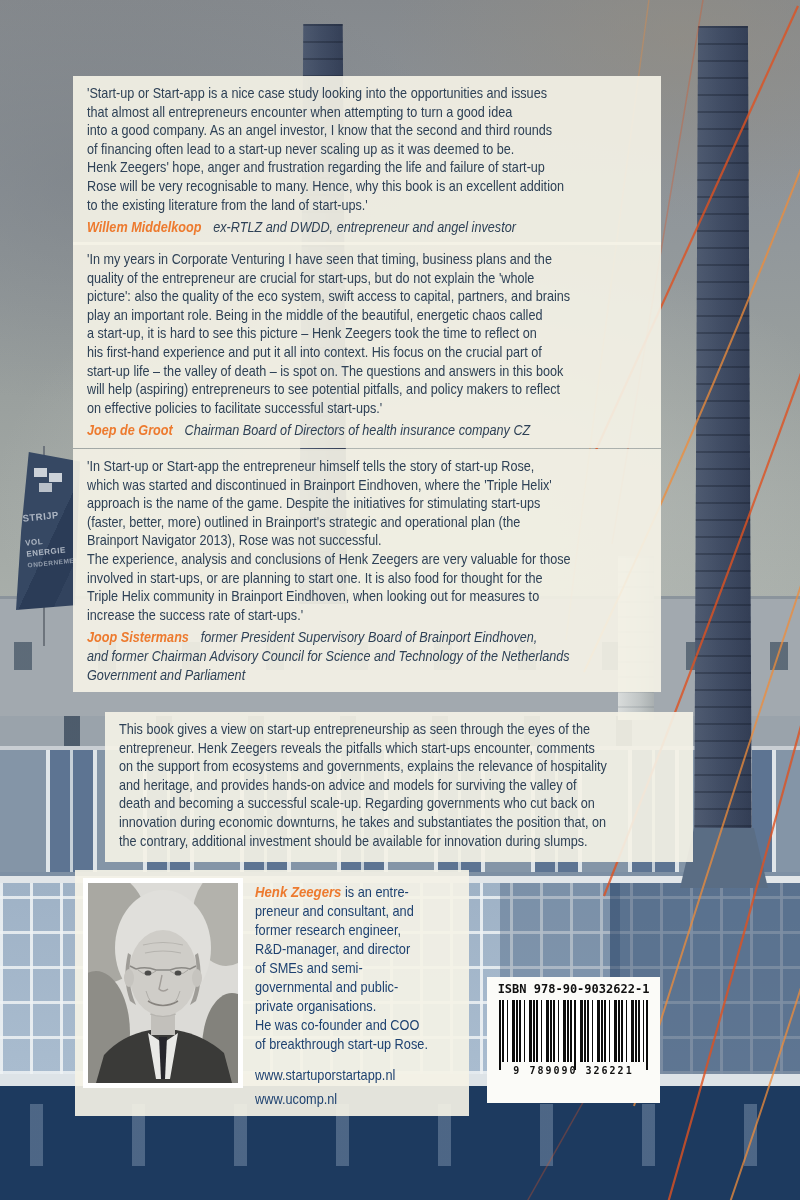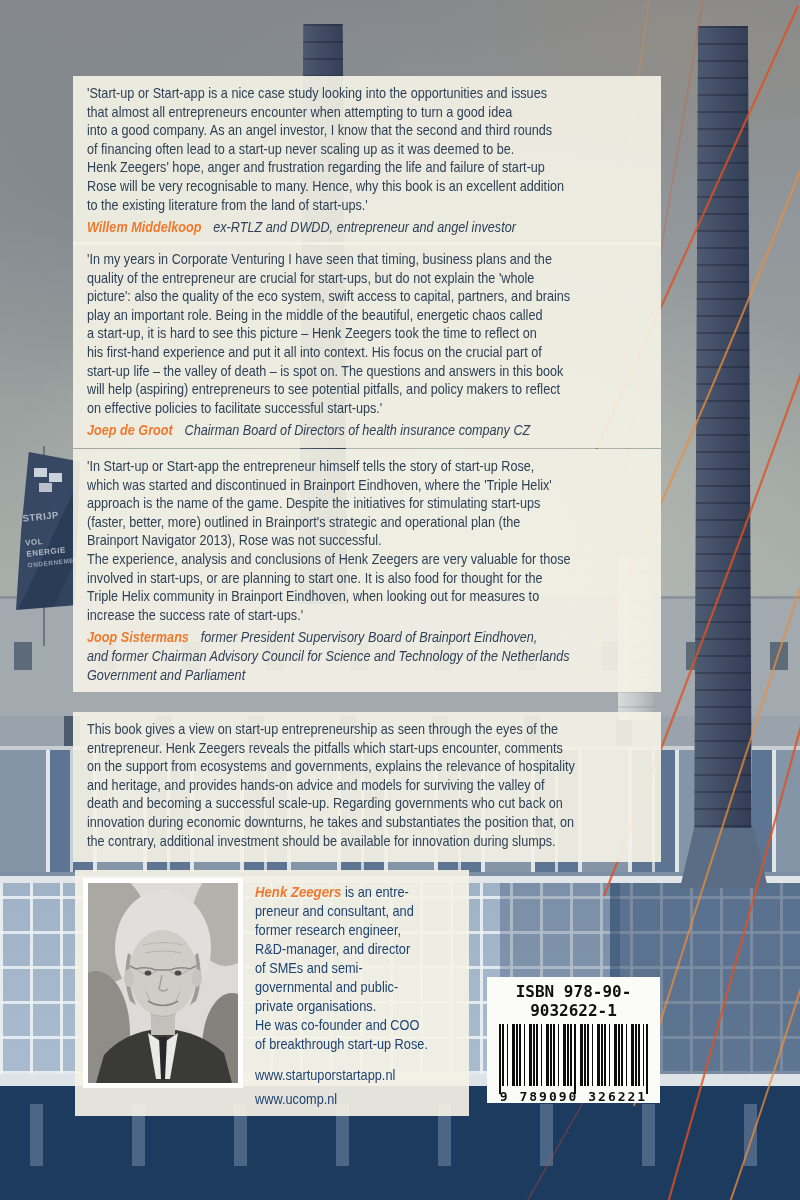--- a/index.html
+++ b/index.html
@@ -64,46 +64,46 @@
   .o1{stroke:#de5120;fill:none;stroke-width:2.2;opacity:.8;}
   .o2{stroke:#ef8c3a;fill:none;stroke-width:2;opacity:.75;}
   .thin{stroke-width:1.5;opacity:.33;}
 
   
   .panel{position:absolute;left:73px;width:588px;background:rgba(244,242,230,.92);z-index:3;
     box-sizing:border-box;padding:8px 0 8px 14px;color:#2e4156;}
   .q1{top:76px;min-height:159px;}
   .q2{top:242px;min-height:195px;}
   .q3{top:449px;min-height:220px;}
-  .desc{top:712px;min-height:150px;}
+  .desc{top:712px;min-height:150px;margin-left:32px;}
   .cond{width:680px;transform:scaleX(.843);transform-origin:0 0;}
   .qtext{margin:0;font-size:15px;line-height:18.6px;white-space:pre-line;}
   .attr{margin:4px 0 0;font-style:italic;font-size:15px;line-height:18.6px;white-space:pre-line;}
   .aname{color:#ED7A2E;font-weight:bold;margin-right:14px;}
 
   
   .author{left:75px;top:870px;width:394px;min-height:228px;display:flex;gap:12px;
     align-items:flex-start;padding:8px 8px;}
   .photo{background:#fff;padding:5px;flex:0 0 auto;line-height:0;}
   .photo svg{width:150px;height:200px;display:block;}
   .abio{width:250px;transform:scaleX(.85);transform-origin:0 0;color:#1d4170;font-size:15px;padding-top:4px;}
   .bio{margin:0;line-height:19px;white-space:pre-line;}
   .aname2{color:#ED7A2E;font-weight:bold;font-style:italic;font-size:15.5px;}
   .url{margin:13px 0 0;line-height:18px;}
   .url + .url{margin-top:6px;}
 
   
   .bclabel{position:absolute;left:487px;top:977px;width:173px;height:126px;background:#fbfbf8;
     z-index:3;text-align:center;box-sizing:border-box;padding-top:5px;}
-  .isbn{font-family:"DejaVu Sans Mono",monospace;font-weight:bold;font-size:16px;color:#101010;letter-spacing:0;}
+  .isbn{font-family:"DejaVu Sans Mono",monospace;font-weight:bold;font-size:12px;color:#101010;letter-spacing:0;}
   .bars{position:relative;margin:4px 12px 0;height:62px;
     background:repeating-linear-gradient(90deg,#0c0c0c 0 2px,#fff 2px 3px,#0c0c0c 3px 5px,#fff 5px 8px,#0c0c0c 8px 9px,#fff 9px 13px,#0c0c0c 13px 16px,#fff 16px 17px);}
   .g{position:absolute;top:0;width:2px;height:70px;background:#0c0c0c;}
   .g1{left:0;} .g2{left:50%;} .g3{right:0;}
-  .bnum{margin-top:3px;font-family:"DejaVu Sans Mono",monospace;font-size:13px;font-weight:bold;
+  .bnum{margin-top:3px;font-family:"DejaVu Sans Mono",monospace;font-size:10px;font-weight:bold;
     letter-spacing:2px;color:#101010;}
 </style>
 </head>
 <body>
 
 <div class="cover">
 
   <div class="sky"></div>
   <div class="band1">
     <div class="b1w"></div>

